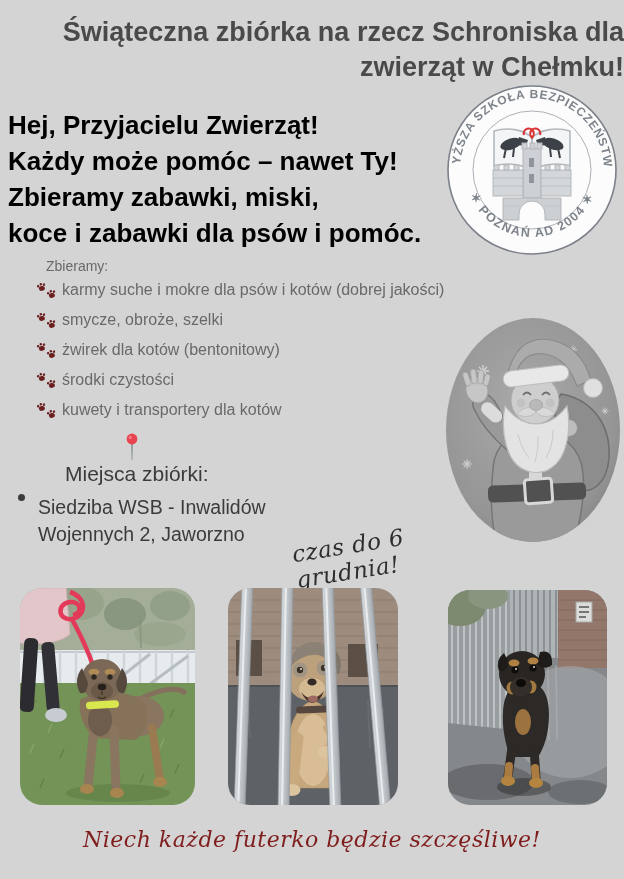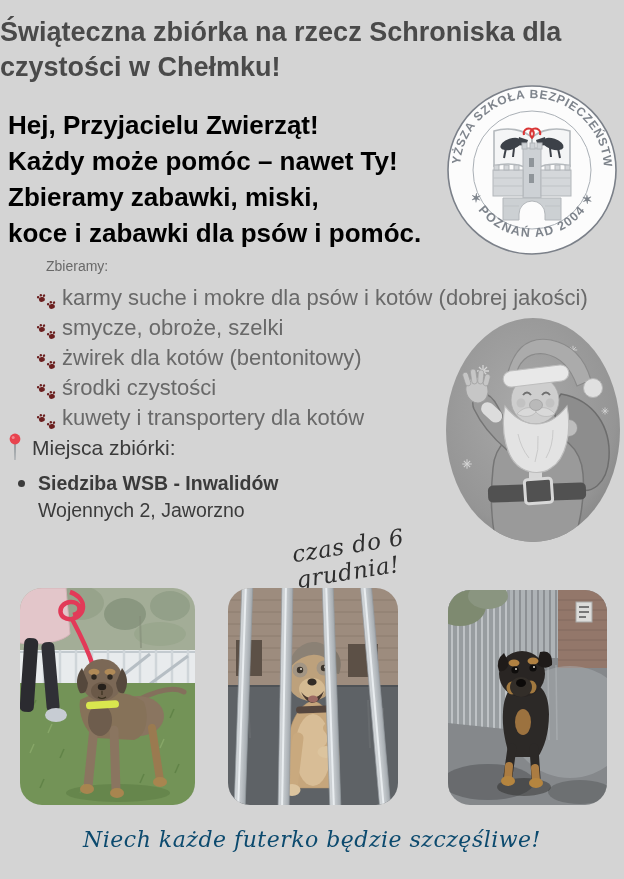--- a/index.html
+++ b/index.html
@@ -1,49 +1,49 @@
 <!DOCTYPE html>
 <html><head>
 <meta charset="utf-8">
 <style>
   html,body{margin:0;padding:0;background:#9a9a9a;}
   .poster{
     position:relative;width:624px;height:879px;margin:0 auto;
     background:#d4d4d4;overflow:hidden;
     font-family:"Liberation Sans",sans-serif;
   }
-  .title{position:absolute;top:15px;left:0;width:624px;text-align:left;
+  .title{position:absolute;top:15px;left:0;width:624px;text-align:right;
     font-size:27px;font-weight:bold;color:#4a4a4a;line-height:35px;margin:0;}
   .intro{position:absolute;top:107px;left:8px;
     font-size:26px;font-weight:bold;color:#000000;line-height:36px;}
   .supplies{position:absolute;top:258px;left:36px;color:#696969;}
   .supplies-label{font-size:14px;margin-left:10px;margin-bottom:7px;}
-  .supply-item{display:flex;align-items:flex-end;height:30px;font-size:22px;}
+  .supply-item{display:flex;align-items:flex-start;height:30px;font-size:16px;}
   .supply-item .paw{flex:0 0 22px;height:19px;margin-right:4px;}
   .places{position:absolute;top:433px;left:8px;color:#3b3b3b;}
-  .places-header{display:flex;align-items:center;font-size:21px;margin-bottom:8px;}
+  .places-header{display:flex;align-items:center;font-size:21px;margin-bottom:8px;flex-direction:column;}
   .places-header .pin{width:14px;height:29px;margin-right:10px;}
   .place-item{font-size:19.5px;line-height:27px;margin-left:10px;}
-  .place-line1{display:flex;align-items:center;font-weight:bold;}
+  .place-line1{display:flex;align-items:flex-start;}
   .dot{display:inline-block;width:7px;height:7px;border-radius:50%;
     background:#3b3b3b;margin-right:13px;flex:0 0 7px;}
   .place-line2{margin-left:20px;}
   .deadline{position:absolute;left:293px;top:524px;width:220px;
     transform:rotate(-9deg);font-family:"DejaVu Serif",serif;font-style:italic;
     font-size:23px;color:#2e2e2e;letter-spacing:.5px;}
   .logo-wrap{position:absolute;left:444px;top:82px;width:176px;height:176px;}
   .santa-wrap{position:absolute;left:443px;top:316px;width:180px;height:229px;}
   .photo{position:absolute;top:588px;height:217px;border-radius:22px;overflow:hidden;}
   .photo svg{display:block;width:100%;height:100%;}
   .photo1{left:20px;width:175px;}
   .photo2{left:228px;width:170px;}
   .photo3{left:448px;width:159px;height:215px;top:590px;}
   .footer{position:absolute;top:827px;left:0;width:624px;text-align:center;
     font-family:"DejaVu Serif",serif;font-style:italic;font-size:22px;
-    color:#0c4a6e;letter-spacing:.5px;}
+    color:#7f1d1d;letter-spacing:.5px;}
   .hidden-defs{position:absolute;width:0;height:0;overflow:hidden;}
 </style>
 </head>
 <body>
 
 <div class="poster">
 
   <svg class="hidden-defs" aria-hidden="true">
     <defs>
       <symbol id="paw" viewBox="0 0 22 19">
@@ -65,21 +65,21 @@
       <symbol id="pin" viewBox="0 0 14 29">
         <polygon points="5.9,11 8.1,11 7.5,27 6.5,27" fill="#9aa0a4"></polygon>
         <circle cx="7" cy="6" r="5.4" fill="#e8434e"></circle>
         <circle cx="5.2" cy="4.4" r="1.5" fill="#f4979e" opacity="0.8"></circle>
       </symbol>
     </defs>
   </svg>
 
   <h1 class="title">
     <div>Świąteczna zbiórka na rzecz Schroniska dla</div>
-    <div>czystości w Chełmku!</div>
+    <div>zwierząt w Chełmku!</div>
   </h1>
 
   <div class="intro">
     <div>Hej, Przyjacielu Zwierząt!</div>
     <div>Każdy może pomóc – nawet Ty!</div>
     <div>Zbieramy zabawki, miski,</div>
     <div>koce i zabawki dla psów i pomóc.</div>
   </div>
 
   <div class="supplies">

